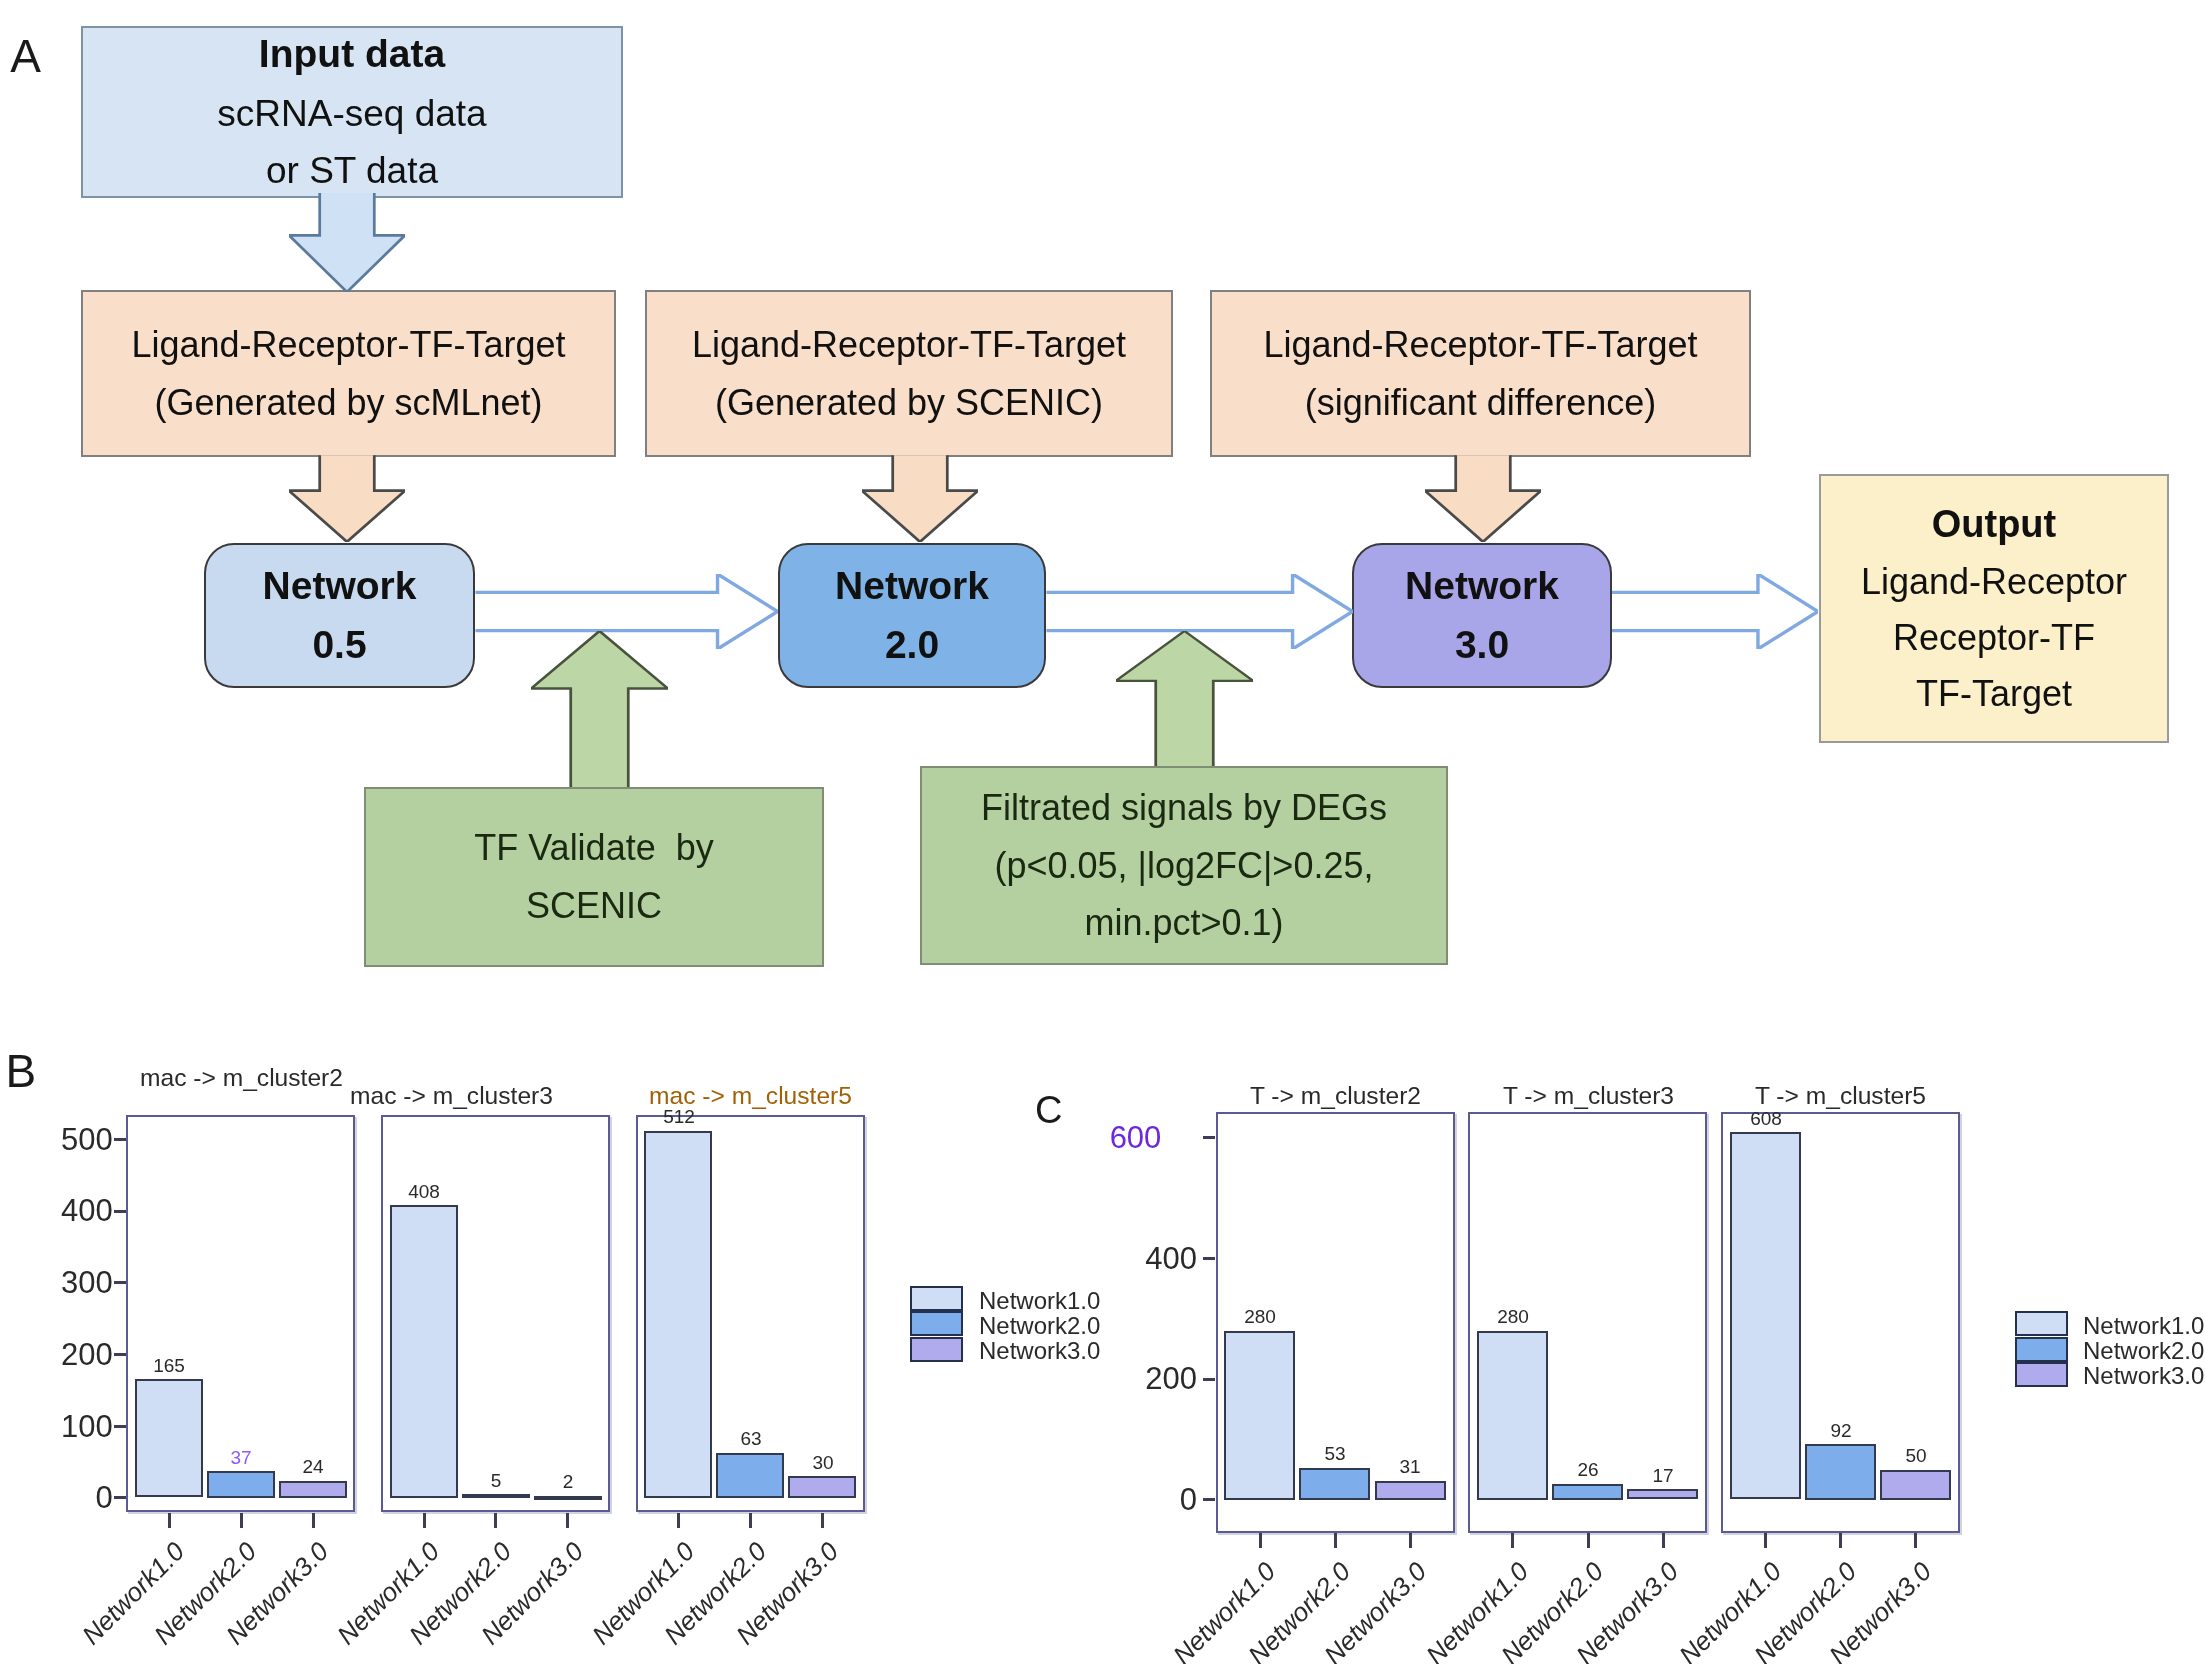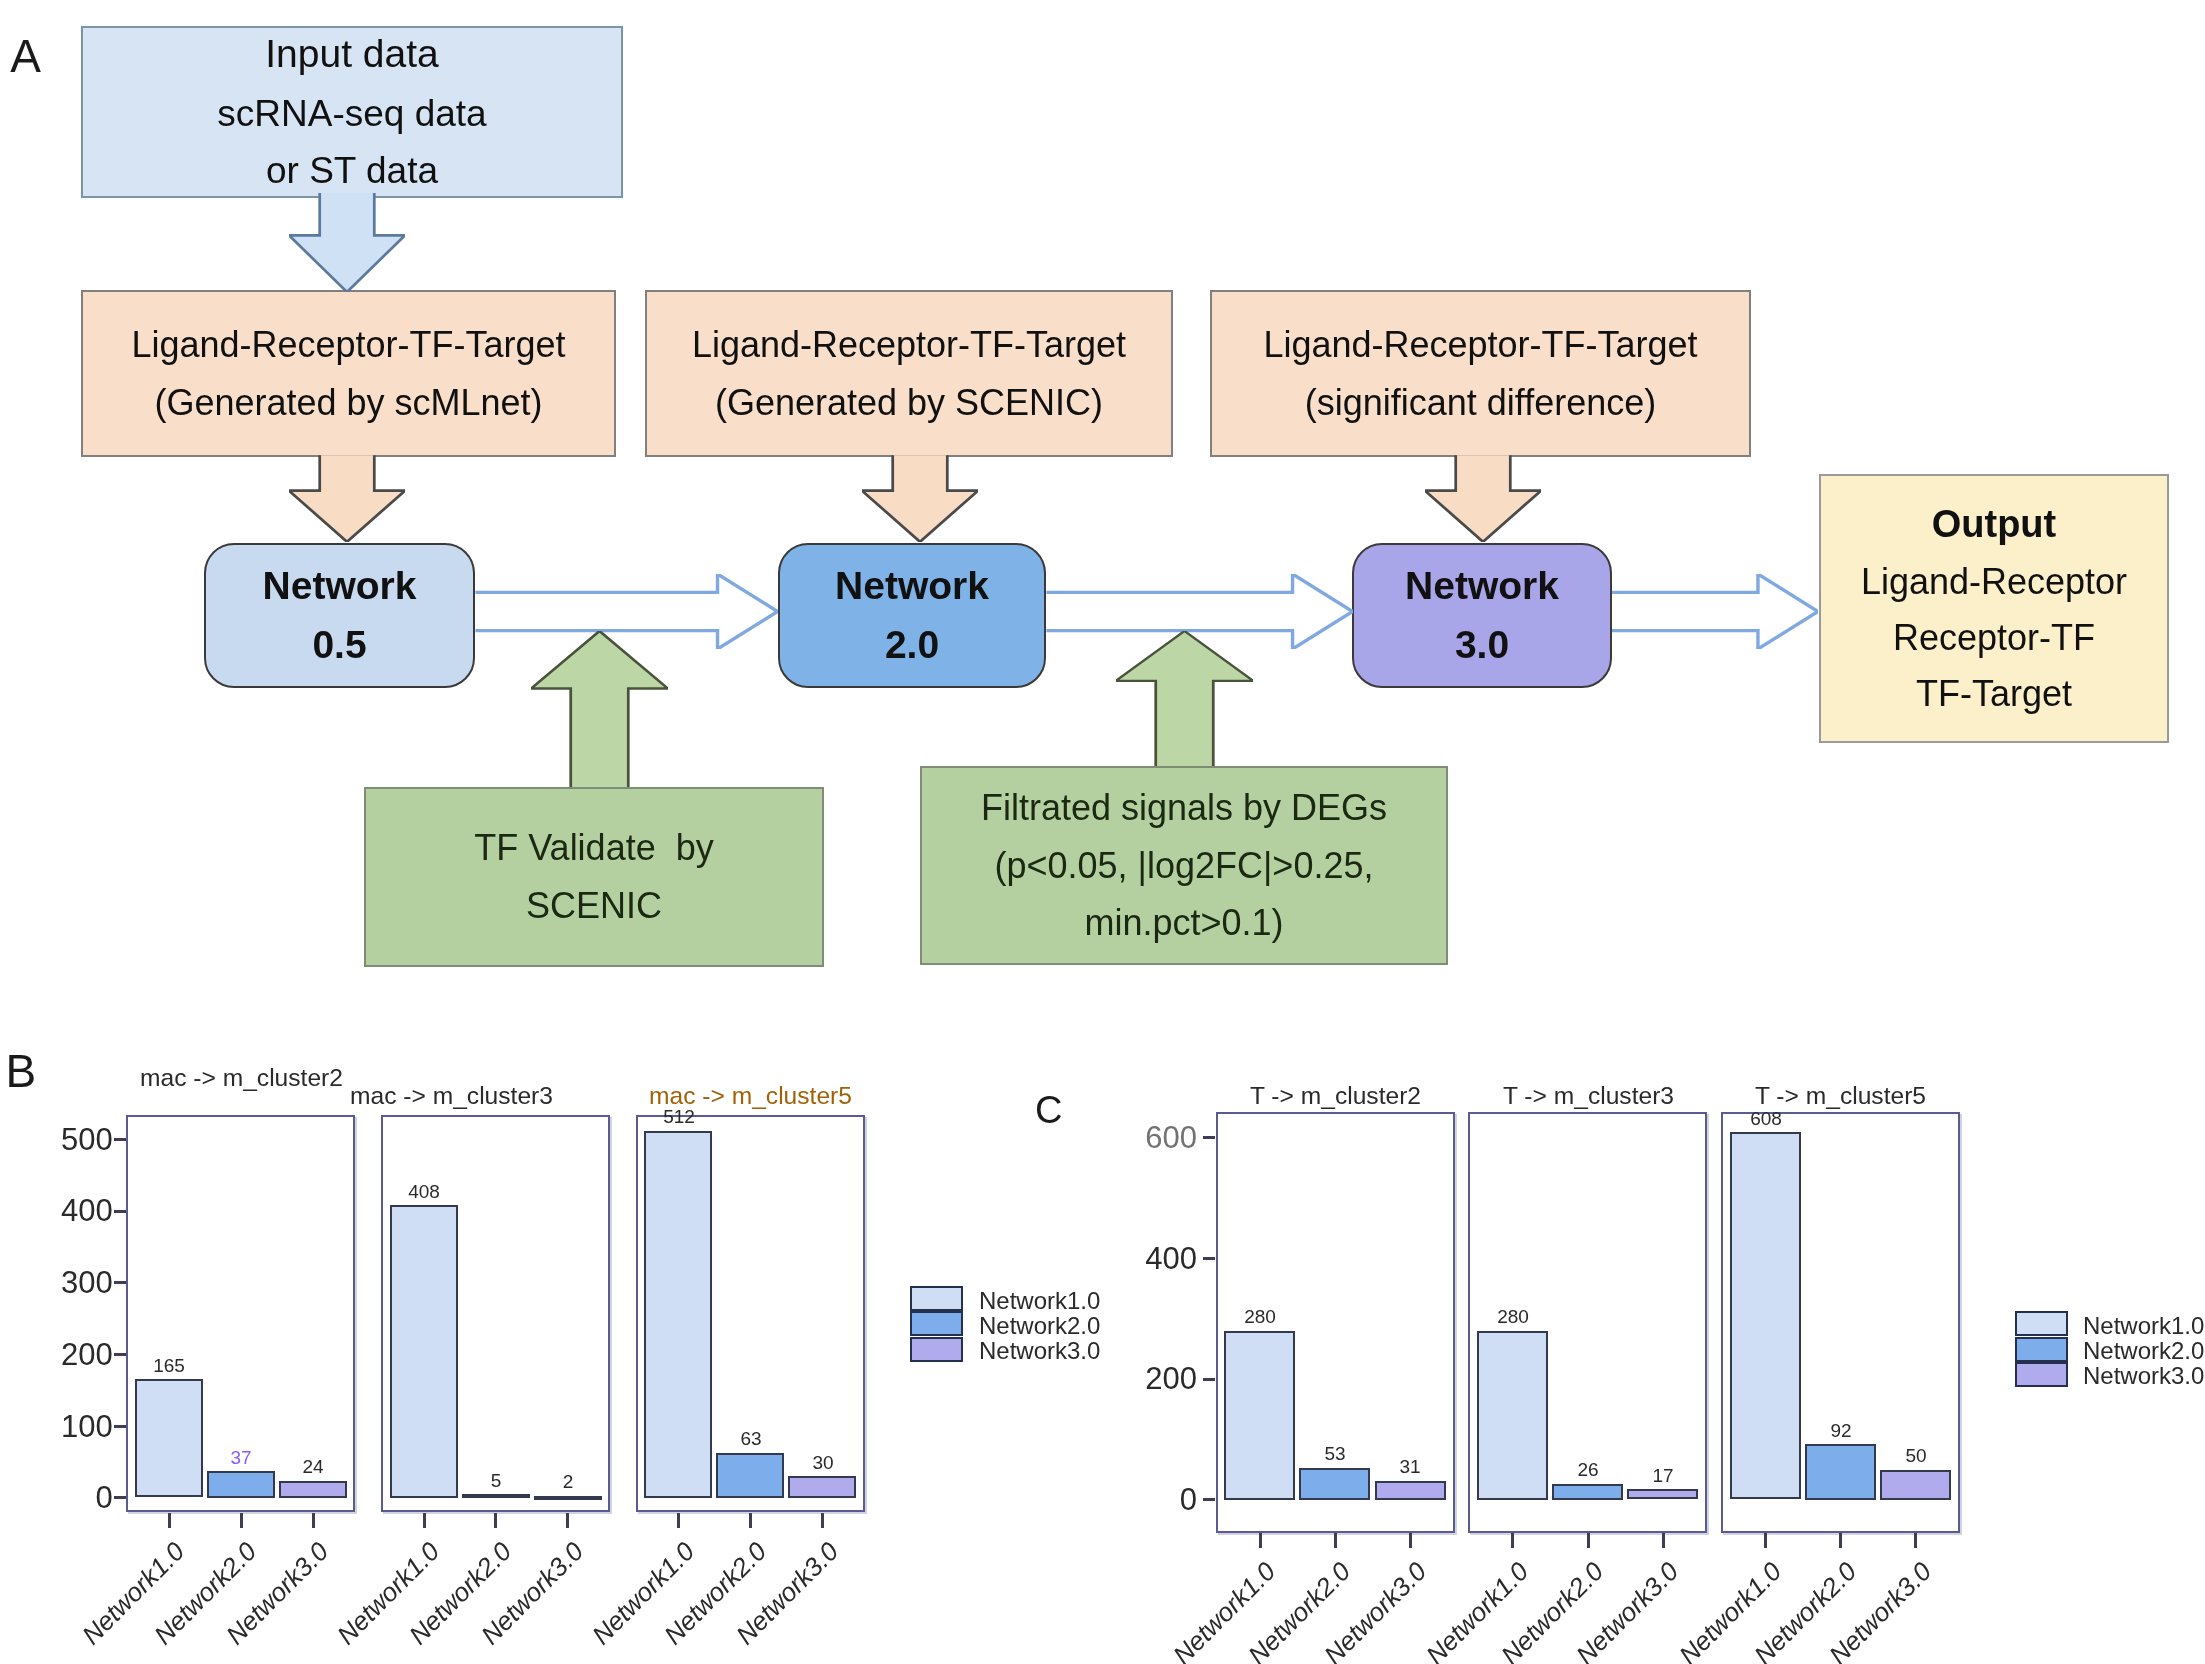--- a/index.html
+++ b/index.html
@@ -5,21 +5,21 @@
   html,body{margin:0;padding:0;background:#ffffff;}
   body{font-family:"Liberation Sans", sans-serif;color:#111;}
   #stage{position:relative;width:2205px;height:1664px;background:#ffffff;overflow:hidden;}
   .abs{position:absolute;}
   .fcbox{position:absolute;box-sizing:border-box;display:flex;flex-direction:column;align-items:center;justify-content:center;text-align:center;}
   .fcbox .l{white-space:pre;}
   .panel-letter{position:absolute;color:#1a1a1a;}
   #figure-title{position:absolute;left:789px;top:60px;font-size:75px;color:#0a0a0a;letter-spacing:0.7px;}
   
   #input-box{left:81px;top:26px;width:542px;height:172px;background:#d7e4f3;border:2.7px solid #7d93a8;font-size:37px;line-height:1.55;}
-  #input-box .h{font-weight:normal;font-size:39px;}
+  #input-box .h{font-weight:bold;font-size:39px;}
   .peach{background:#f9dfca;border:2.7px solid #808080;font-size:36px;line-height:1.6;top:290px;height:167px;}
   #peach-1{left:81px;width:535px;}
   #peach-2{left:645px;width:528px;}
   #peach-3{left:1210px;width:541px;}
   .network{border:2.7px solid #3a3a3a;border-radius:30px;top:543px;height:145px;font-size:39px;font-weight:bold;line-height:1.5;}
   #network-1{left:204px;width:271px;}
   #network-2{left:778px;width:268px;}
   #network-3{left:1352px;width:260px;}
   #output-box{left:1819px;top:474px;width:350px;height:269px;background:#fcf0cb;border:2.7px solid #9a9a9a;font-size:36px;line-height:1.55;}
   #output-box .h{font-weight:bold;font-size:38px;}
@@ -179,21 +179,21 @@
       <div style="position: absolute; left: 910px; top: 1337px; width: 53px; height: 25px; background: rgb(176, 171, 236); border: 2px solid rgb(37, 48, 78); box-sizing: border-box;"></div>
       <div style="position: absolute; left: 979px; top: 1337px; font-size: 24px; color: rgb(42, 42, 42); white-space: nowrap;">Network3.0</div>
       <div style="position: absolute; left: 1035px; top: 1089px; font-size: 38px; color: rgb(26, 26, 26);">C</div>
       <div style="position: absolute; left: 1203px; top: 1498px; width: 12.3px; height: 2.7px; background: rgb(61, 61, 85);"></div>
       <div style="position: absolute; left: 1074px; top: 1481px; width: 123px; text-align: right; font-size: 31px; color: rgb(42, 42, 42); line-height: 37px;">0</div>
       <div style="position: absolute; left: 1203px; top: 1378px; width: 12.3px; height: 2.7px; background: rgb(61, 61, 85);"></div>
       <div style="position: absolute; left: 1074px; top: 1360px; width: 123px; text-align: right; font-size: 31px; color: rgb(42, 42, 42); line-height: 37px;">200</div>
       <div style="position: absolute; left: 1203px; top: 1257px; width: 12.3px; height: 2.7px; background: rgb(61, 61, 85);"></div>
       <div style="position: absolute; left: 1074px; top: 1240px; width: 123px; text-align: right; font-size: 31px; color: rgb(42, 42, 42); line-height: 37px;">400</div>
       <div style="position: absolute; left: 1203px; top: 1136px; width: 12.3px; height: 2.7px; background: rgb(61, 61, 85);"></div>
-      <div style="position: absolute; left: 1074px; top: 1119px; width: 123px; text-align: right; font-size: 31px; color: #737373; line-height: 37px;">600</div>
+      <div style="position: absolute; left: 1074px; top: 1119px; width: 123px; text-align: center; font-size: 31px; color: #6d28d9; line-height: 37px;">600</div>
       <div style="position: absolute; left: 1185px; top: 1082px; width: 301px; text-align: center; font-size: 24.6px; color: rgb(42, 42, 42);">T -&gt; m_cluster2</div>
       <div style="position: absolute; left: 1216px; top: 1112px; width: 239px; height: 421px; border: 2.7px solid rgb(90, 90, 148); box-sizing: border-box; background: rgb(255, 255, 255); box-shadow: rgba(110, 110, 150, 0.3) 2px 2px 0px;"></div>
       <div style="position: absolute; left: 1224px; top: 1331px; width: 71px; height: 169px; background: rgb(207, 222, 245); border: 2px solid rgb(51, 58, 77); box-sizing: border-box;"></div>
       <div style="position: absolute; left: 1212px; top: 1306px; width: 96px; text-align: center; font-size: 19px; color: rgb(42, 42, 42);">280</div>
       <div style="position: absolute; left: 1259px; top: 1533px; width: 2.7px; height: 15px; background: rgb(61, 61, 85);"></div>
       <div style="position: absolute; left: 1089px; top: 1556px; width: 171px; text-align: right; font-size: 26px; font-style: italic; color: rgb(42, 42, 42); transform: rotate(-45deg); transform-origin: 100% 0px; white-space: nowrap;">Network1.0</div>
       <div style="position: absolute; left: 1299px; top: 1468px; width: 71px; height: 32px; background: rgb(125, 173, 234); border: 2px solid rgb(51, 58, 77); box-sizing: border-box;"></div>
       <div style="position: absolute; left: 1287px; top: 1443px; width: 96px; text-align: center; font-size: 19px; color: rgb(42, 42, 42);">53</div>
       <div style="position: absolute; left: 1334px; top: 1533px; width: 2.7px; height: 15px; background: rgb(61, 61, 85);"></div>
       <div style="position: absolute; left: 1164px; top: 1556px; width: 171px; text-align: right; font-size: 26px; font-style: italic; color: rgb(42, 42, 42); transform: rotate(-45deg); transform-origin: 100% 0px; white-space: nowrap;">Network2.0</div>

